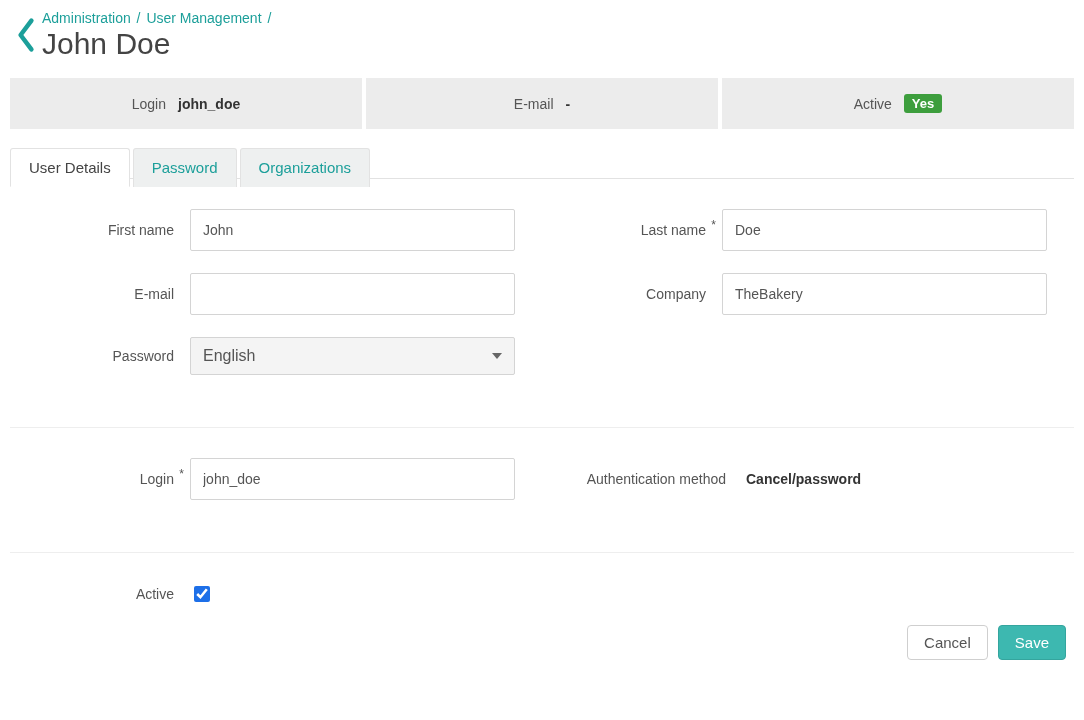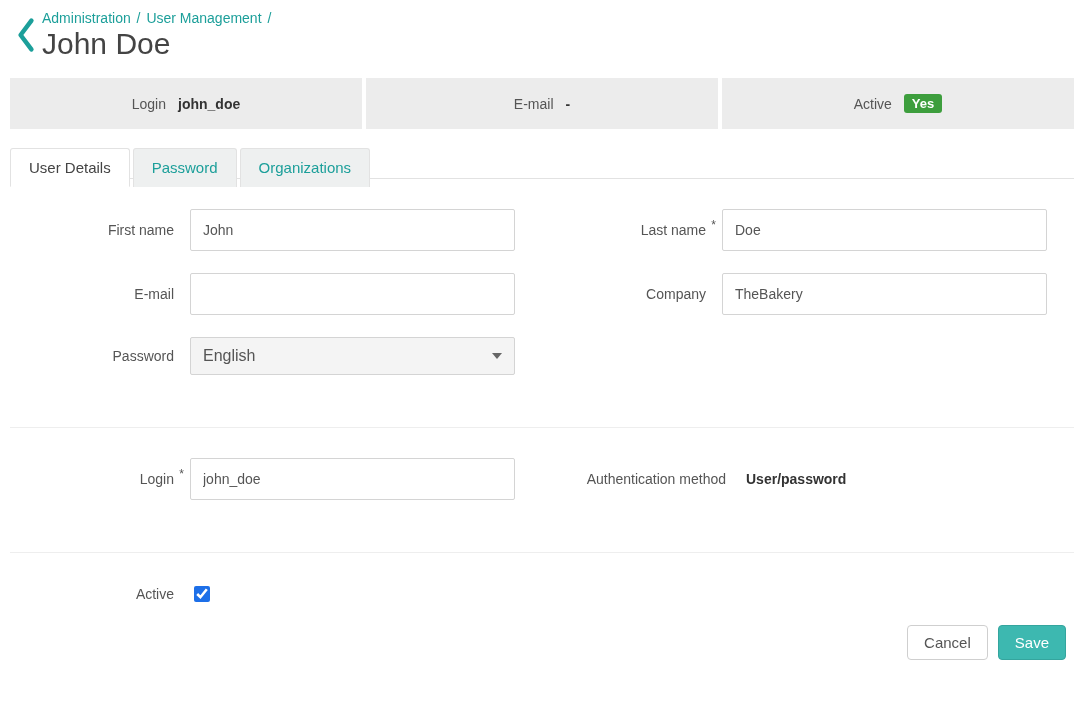--- a/index.html
+++ b/index.html
@@ -264,21 +264,21 @@
 <hr class="divider">
 
 <div class="form-section" style="padding-top:0;">
   <div class="form-row">
     <div class="form-col">
       <div class="form-label required">Login</div>
       <input class="form-input" value="john_doe" style="">
     </div>
     <div class="form-col">
       <div class="form-label" style="width:200px;">Authentication method</div>
-      <span class="static-value">User/password</span>
+      <span class="static-value">Cancel/password</span>
     </div>
   </div>
 </div>
 
 <hr class="divider">
 
 <div class="form-section" style="padding-top:0; padding-bottom:0;">
   <div class="form-row" style="margin-bottom:0;">
     <div class="form-col">
       <div class="form-label">Active</div>

